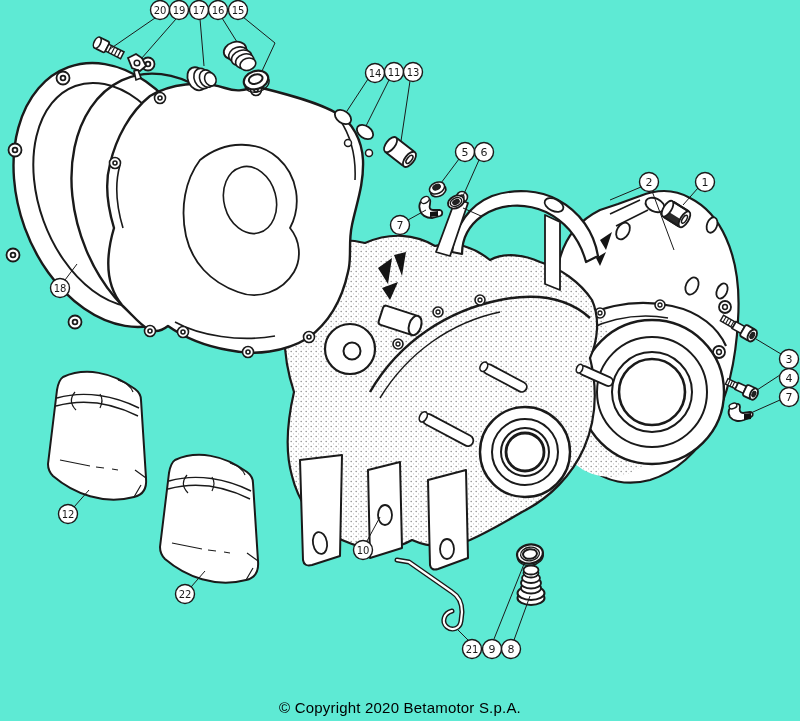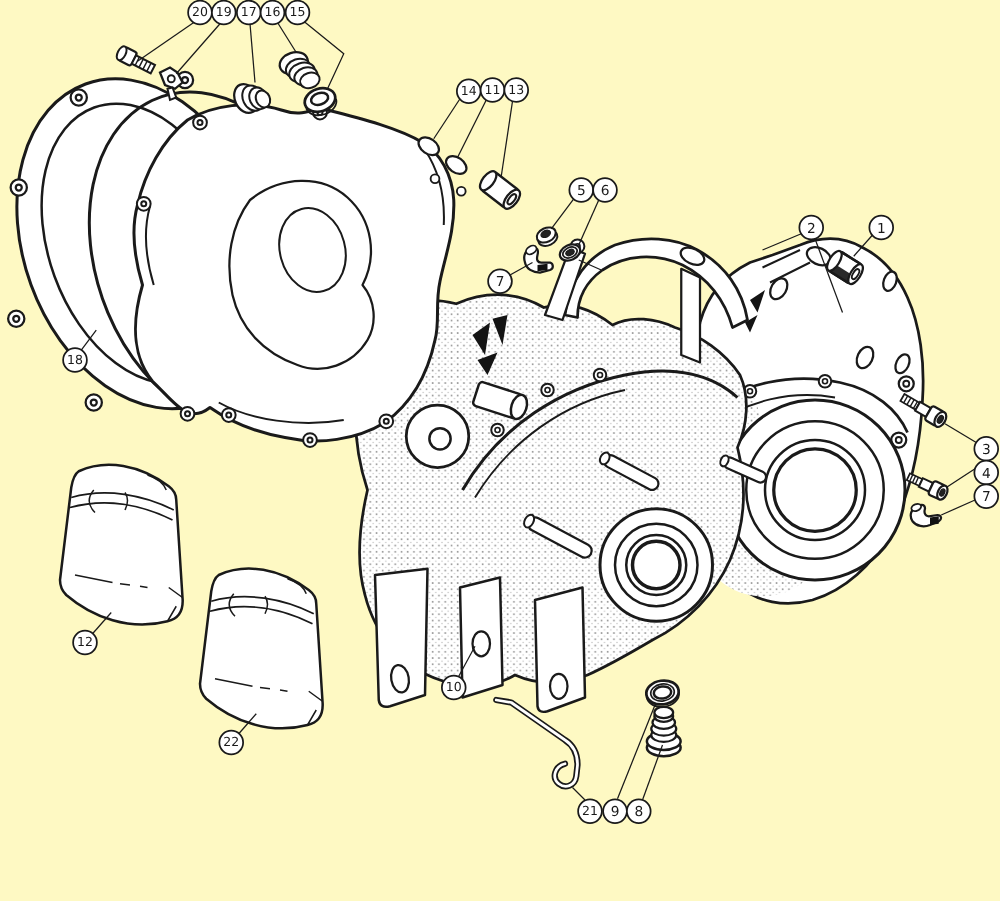--- a/index.html
+++ b/index.html
@@ -1,16 +1,16 @@
 <!DOCTYPE html>
 <html><head>
 <meta charset="utf-8">
 <style>
   html,body{margin:0;padding:0;background:#ffffff;}
-  .screen{position:relative;width:800px;height:721px;background:#fef9c3;overflow:hidden;
+  .screen{position:relative;width:800px;height:721px;background:#5eead4;overflow:hidden;
           font-family:"Liberation Sans",sans-serif;}
   svg{display:block;}
   .copyright{position:absolute;left:0;right:0;top:699px;text-align:center;
              font-size:15px;color:#000;letter-spacing:.2px;}
   svg text{user-select:none;}
 </style>
 </head>
 <body>
 
 <div class="screen">
@@ -447,14 +447,15 @@
           <text x="492" y="649.5" text-anchor="middle" dominant-baseline="central" font-size="11" font-family="&quot;DejaVu Sans&quot;, sans-serif" fill="#1a1a1a">9</text>
         </g>
         <polyline points="514,640 530,596" fill="none" stroke="#1a1a1a" stroke-width="1"></polyline>
         <g>
           <circle cx="511" cy="649" r="9.5" fill="#ffffff" stroke="#1a1a1a" stroke-width="1.4"></circle>
           <text x="511" y="649.5" text-anchor="middle" dominant-baseline="central" font-size="11" font-family="&quot;DejaVu Sans&quot;, sans-serif" fill="#1a1a1a">8</text>
         </g>
       </g>
 </svg>
 
+<div class="copyright">© Copyright 2020 Betamotor S.p.A.</div>
 
 </div>
 
 </body></html>

